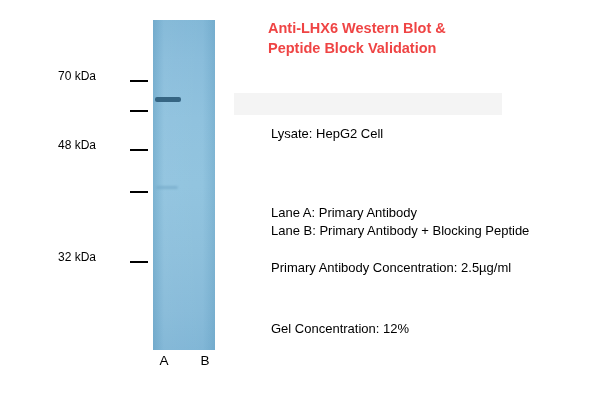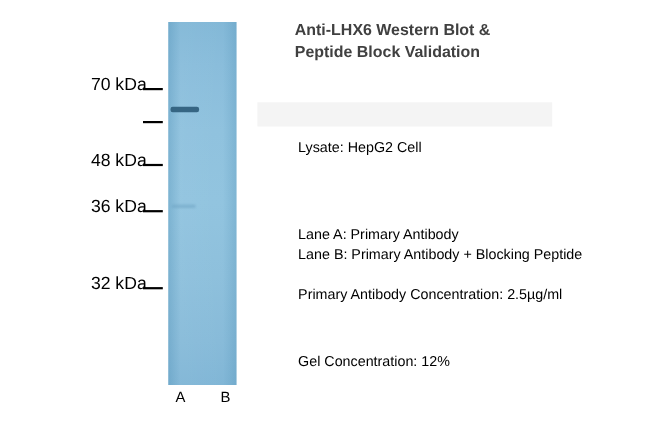--- a/index.html
+++ b/index.html
@@ -65,24 +65,24 @@
     height: 3px;
     background: #6ea4c4;
     border-radius: 2px;
     filter: blur(1.1px);
     opacity: 0.55;
   }
 
   
   .ladder-label {
     position: absolute;
-    font-size: 16px;
+    font-size: 12px;
     color: #000;
     white-space: nowrap;
-    text-align: center;
+    text-align: left;
     width: 100px;
   }
   .ladder-tick {
     position: absolute;
     height: 1.5px;
     background: #000;
     width: 18px;
   }
 
   
@@ -96,21 +96,21 @@
   }
 
   
   .title {
     position: absolute;
     left: 268px;
     top: 18px;
     width: 320px;
     font-size: 14.5px;
     font-weight: bold;
-    color: #404040;
+    color: #ef4444;
     line-height: 20px;
   }
   .info-line {
     position: absolute;
     left: 271px;
     font-size: 13px;
     color: #000;
     white-space: nowrap;
   }
   .white-patch {
@@ -132,21 +132,20 @@
   <div class="band-faint"></div>
 
   <div class="ladder-label" style="left:58px; top:69px;">70 kDa</div>
   <div class="ladder-tick" style="left:130px; top:80px;"></div>
 
   <div class="ladder-tick" style="left:130px; top:110px;"></div>
 
   <div class="ladder-label" style="left:58px; top:138px;">48 kDa</div>
   <div class="ladder-tick" style="left:130px; top:149px;"></div>
 
-  <div class="ladder-label" style="left:58px; top:180px;">36 kDa</div>
   <div class="ladder-tick" style="left:130px; top:191px;"></div>
 
   <div class="ladder-label" style="left:58px; top:250px;">32 kDa</div>
   <div class="ladder-tick" style="left:130px; top:261px;"></div>
 
   <div class="lane-letter" style="left:156px;">A</div>
   <div class="lane-letter" style="left:197px;">B</div>
 
   <div class="title">
     <span>Anti-LHX6 Western Blot &amp;</span><br>

